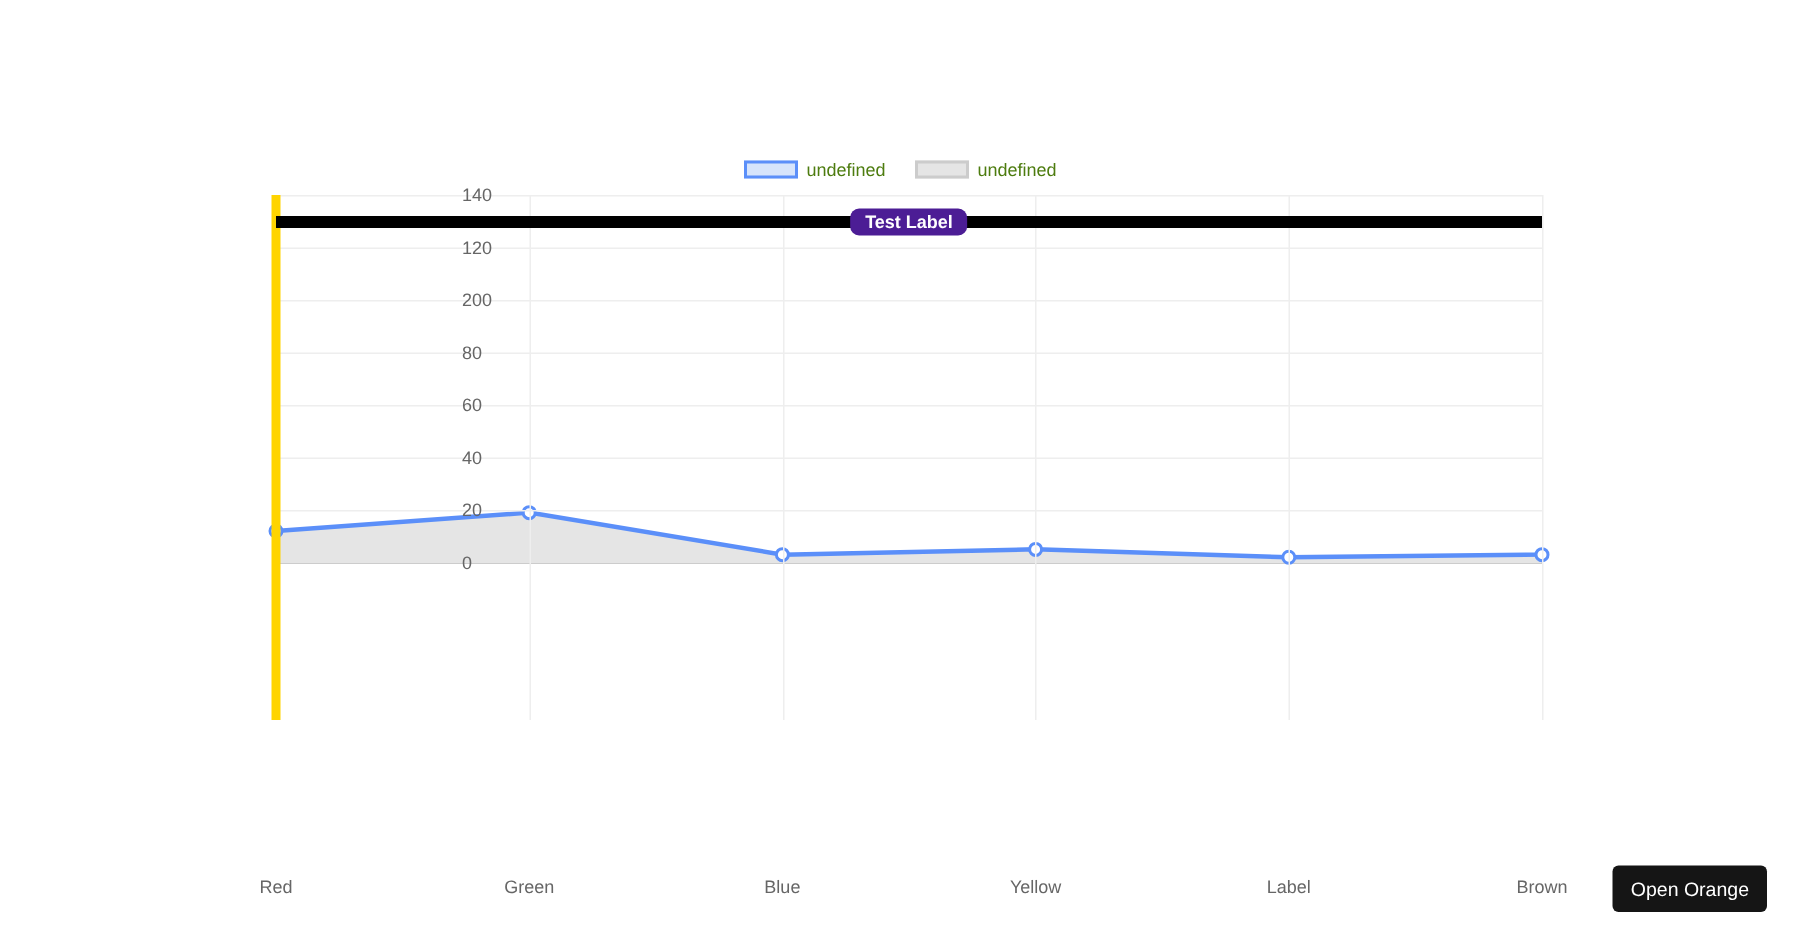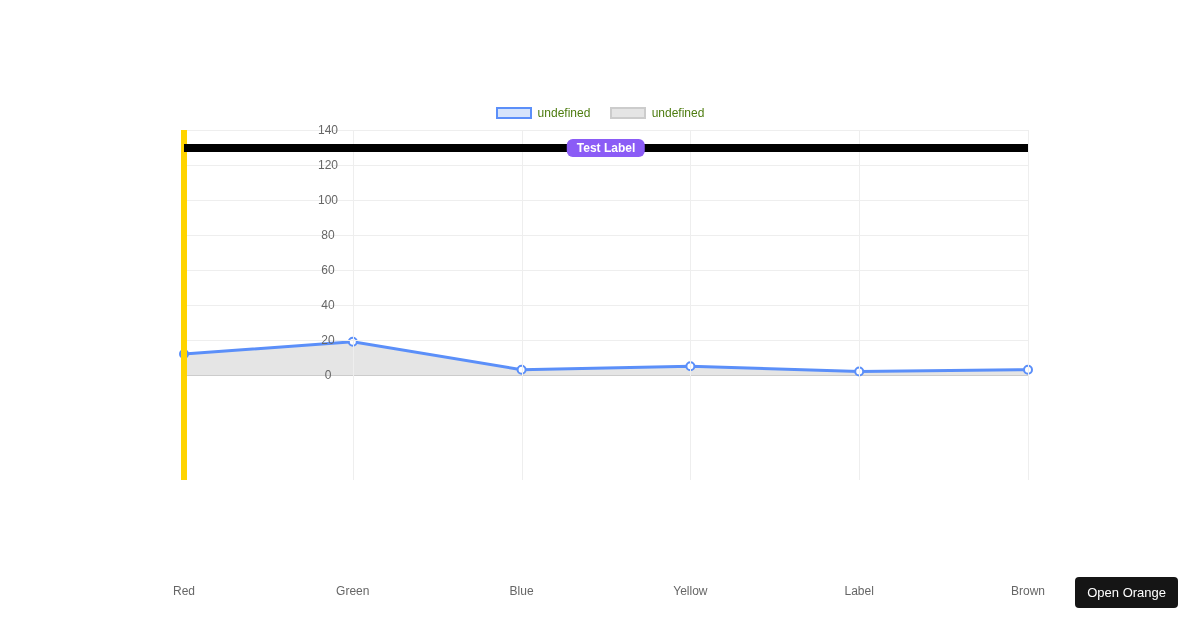--- a/index.html
+++ b/index.html
@@ -70,21 +70,21 @@
     height: 350px;
     width: 0;
     border-left: 1px solid #eee;
   }
   .ytick {
     position: absolute;
     right: 852px;
     width: 40px;
     font-size: 12px;
     color: #666;
-    text-align: center;
+    text-align: left;
     transform: translateY(-50%);
   }
   .xtick {
     position: absolute;
     top: 454px;
     font-size: 12px;
     color: #666;
     transform: translateX(-50%);
     white-space: nowrap;
   }
@@ -174,31 +174,31 @@
       <div class="hgrid" style="top: 35px;"></div>
       <div class="hgrid" style="top: 0px;"></div>
       <div class="vgrid" style="left: 0px;"></div>
       <div class="vgrid" style="left: 168.8px;"></div>
       <div class="vgrid" style="left: 337.6px;"></div>
       <div class="vgrid" style="left: 506.4px;"></div>
       <div class="vgrid" style="left: 675.2px;"></div>
       <div class="vgrid" style="left: 844px;"></div>
       <div class="annotation-vline" style="left: 0px; background: rgb(255, 212, 0);"></div>
       <div class="annotation-hline" style="top: 17.5px; background: rgb(0, 0, 0);"></div>
-      <div class="annotation-label" style="left: 422px; top: 17.5px; background: #8b5cf6; color: rgb(255, 255, 255);">Test Label</div>
+      <div class="annotation-label" style="left: 422px; top: 17.5px; background: #4c1d95; color: rgb(255, 255, 255);">Test Label</div>
     </div>
 
   <button class="open-sandbox">Open Orange</button>
 
 <div class="ytick" style="top: 375px;">0</div>
     <div class="ytick" style="top: 340px;">20</div>
     <div class="ytick" style="top: 305px;">40</div>
     <div class="ytick" style="top: 270px;">60</div>
     <div class="ytick" style="top: 235px;">80</div>
-    <div class="ytick" style="top: 200px;">100</div>
+    <div class="ytick" style="top: 200px;">200</div>
     <div class="ytick" style="top: 165px;">120</div>
     <div class="ytick" style="top: 130px;">140</div>
     <div class="xtick" style="left: 184px; top: 584px;">Red</div>
     <div class="xtick" style="left: 352.8px; top: 584px;">Green</div>
     <div class="xtick" style="left: 521.6px; top: 584px;">Blue</div>
     <div class="xtick" style="left: 690.4px; top: 584px;">Yellow</div>
     <div class="xtick" style="left: 859.2px; top: 584px;">Label</div>
     <div class="xtick" style="left: 1028px; top: 584px;">Brown</div>
   </div>
 

